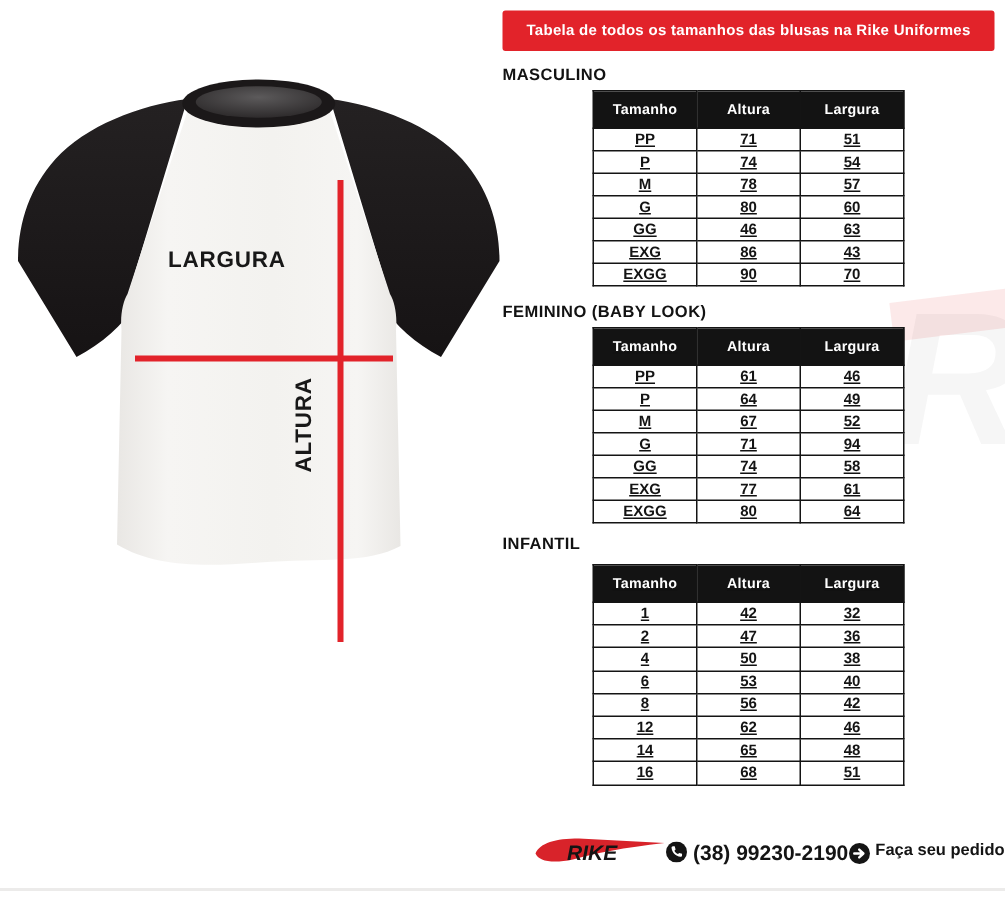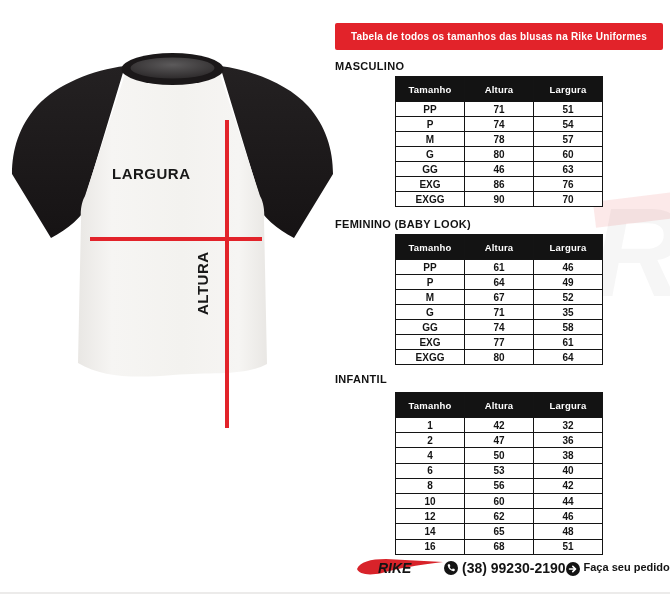--- a/index.html
+++ b/index.html
@@ -17,29 +17,29 @@
   .measure-line{position:absolute;background:var(--accent,#e2232a);}
   .h-line{left:85px;top:187px;width:172px;height:4px;}
   .v-line{left:220px;top:70px;width:4px;height:308px;}
   .largura-label{position:absolute;left:112px;top:165px;width:90px;
                  font-size:15px;font-weight:700;letter-spacing:.5px;color:#181818;}
   .altura-label{position:absolute;left:194px;top:243px;height:72px;
                 writing-mode:vertical-rl;transform:rotate(180deg);
                 font-size:15px;font-weight:700;letter-spacing:.5px;color:#181818;}
 
   
-  .right-col{position:absolute;left:335px;top:23px;width:328px;}
+  .right-col{position:absolute;left:335px;top:7px;width:328px;}
   .banner{height:27px;background:var(--accent,#e11f26);border-radius:2px;
           display:flex;align-items:center;justify-content:center;}
   .banner span{color:#fff;font-size:10px;font-weight:700;letter-spacing:.2px;white-space:nowrap;}
   .tbl-heading{font-size:11px;font-weight:700;letter-spacing:.3px;
                color:#121212;height:13px;line-height:13px;}
   .hd1{margin-top:10px;} .hd2{margin-top:11px;} .hd3{margin-top:8px;}
   table.size-table{width:208px;margin:3px auto 0 auto;border-collapse:collapse;
-                   border:1.6px solid #141414;table-layout:fixed;}
+                   border:1.6px solid #141414;table-layout:fixed;text-decoration:underline;}
   .t3{margin-top:6px !important;}
   table.size-table th{background:var(--header-bg,#131313);color:#fff;font-size:9.5px;
                       font-weight:700;height:22px;border:1.3px solid #141414;letter-spacing:.2px;}
   table.size-table td{font-size:10px;font-weight:600;text-align:center;height:14px;
                       padding:0;border:1.3px solid #141414;background:#fff;color:#141414;}
   table.t3 td{height:14.2px;}
 
   
   .footer{position:absolute;left:356px;top:553px;width:308px;height:30px;
           display:flex;align-items:center;justify-content:space-between;}
@@ -134,21 +134,21 @@
             <td>60</td>
           </tr>
           <tr>
             <td>GG</td>
             <td>46</td>
             <td>63</td>
           </tr>
           <tr>
             <td>EXG</td>
             <td>86</td>
-            <td>76</td>
+            <td>43</td>
           </tr>
           <tr>
             <td>EXGG</td>
             <td>90</td>
             <td>70</td>
           </tr>
         </tbody>
       </table>
 
     <div class="tbl-heading hd2">FEMININO (BABY LOOK)</div>
@@ -172,21 +172,21 @@
             <td>49</td>
           </tr>
           <tr>
             <td>M</td>
             <td>67</td>
             <td>52</td>
           </tr>
           <tr>
             <td>G</td>
             <td>71</td>
-            <td>35</td>
+            <td>94</td>
           </tr>
           <tr>
             <td>GG</td>
             <td>74</td>
             <td>58</td>
           </tr>
           <tr>
             <td>EXG</td>
             <td>77</td>
             <td>61</td>
@@ -226,25 +226,20 @@
           </tr>
           <tr>
             <td>6</td>
             <td>53</td>
             <td>40</td>
           </tr>
           <tr>
             <td>8</td>
             <td>56</td>
             <td>42</td>
-          </tr>
-          <tr>
-            <td>10</td>
-            <td>60</td>
-            <td>44</td>
           </tr>
           <tr>
             <td>12</td>
             <td>62</td>
             <td>46</td>
           </tr>
           <tr>
             <td>14</td>
             <td>65</td>
             <td>48</td>

